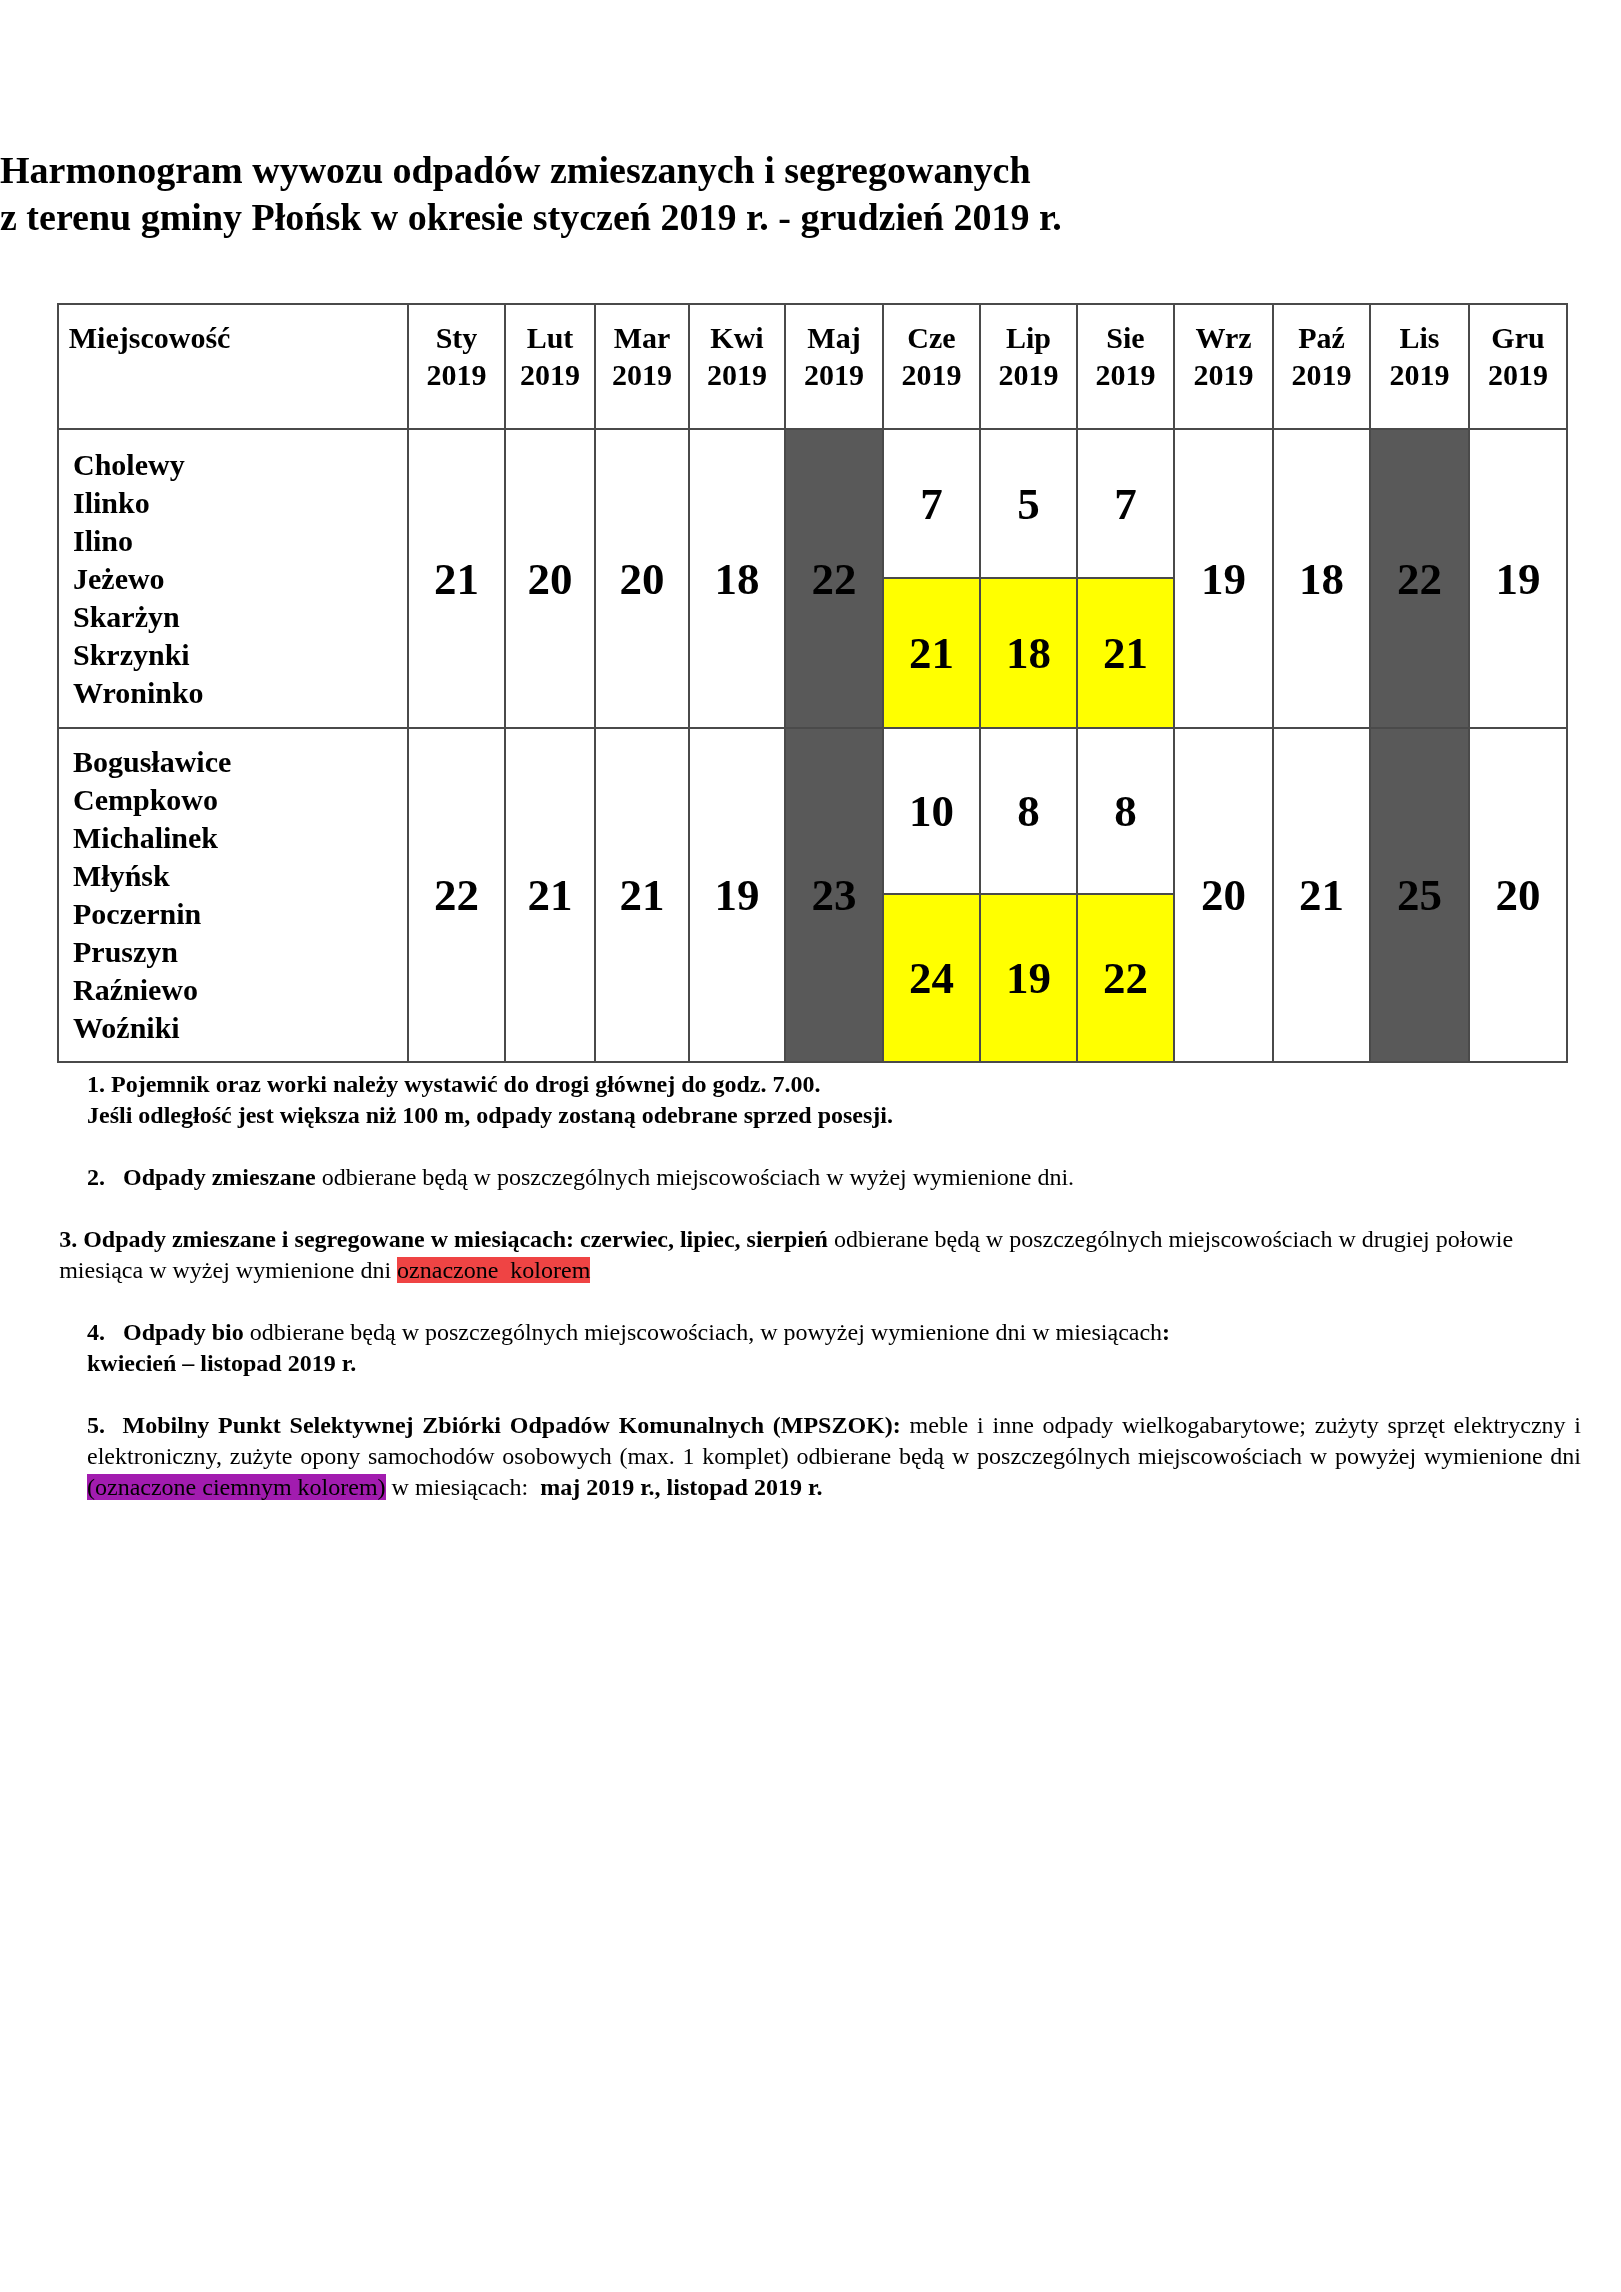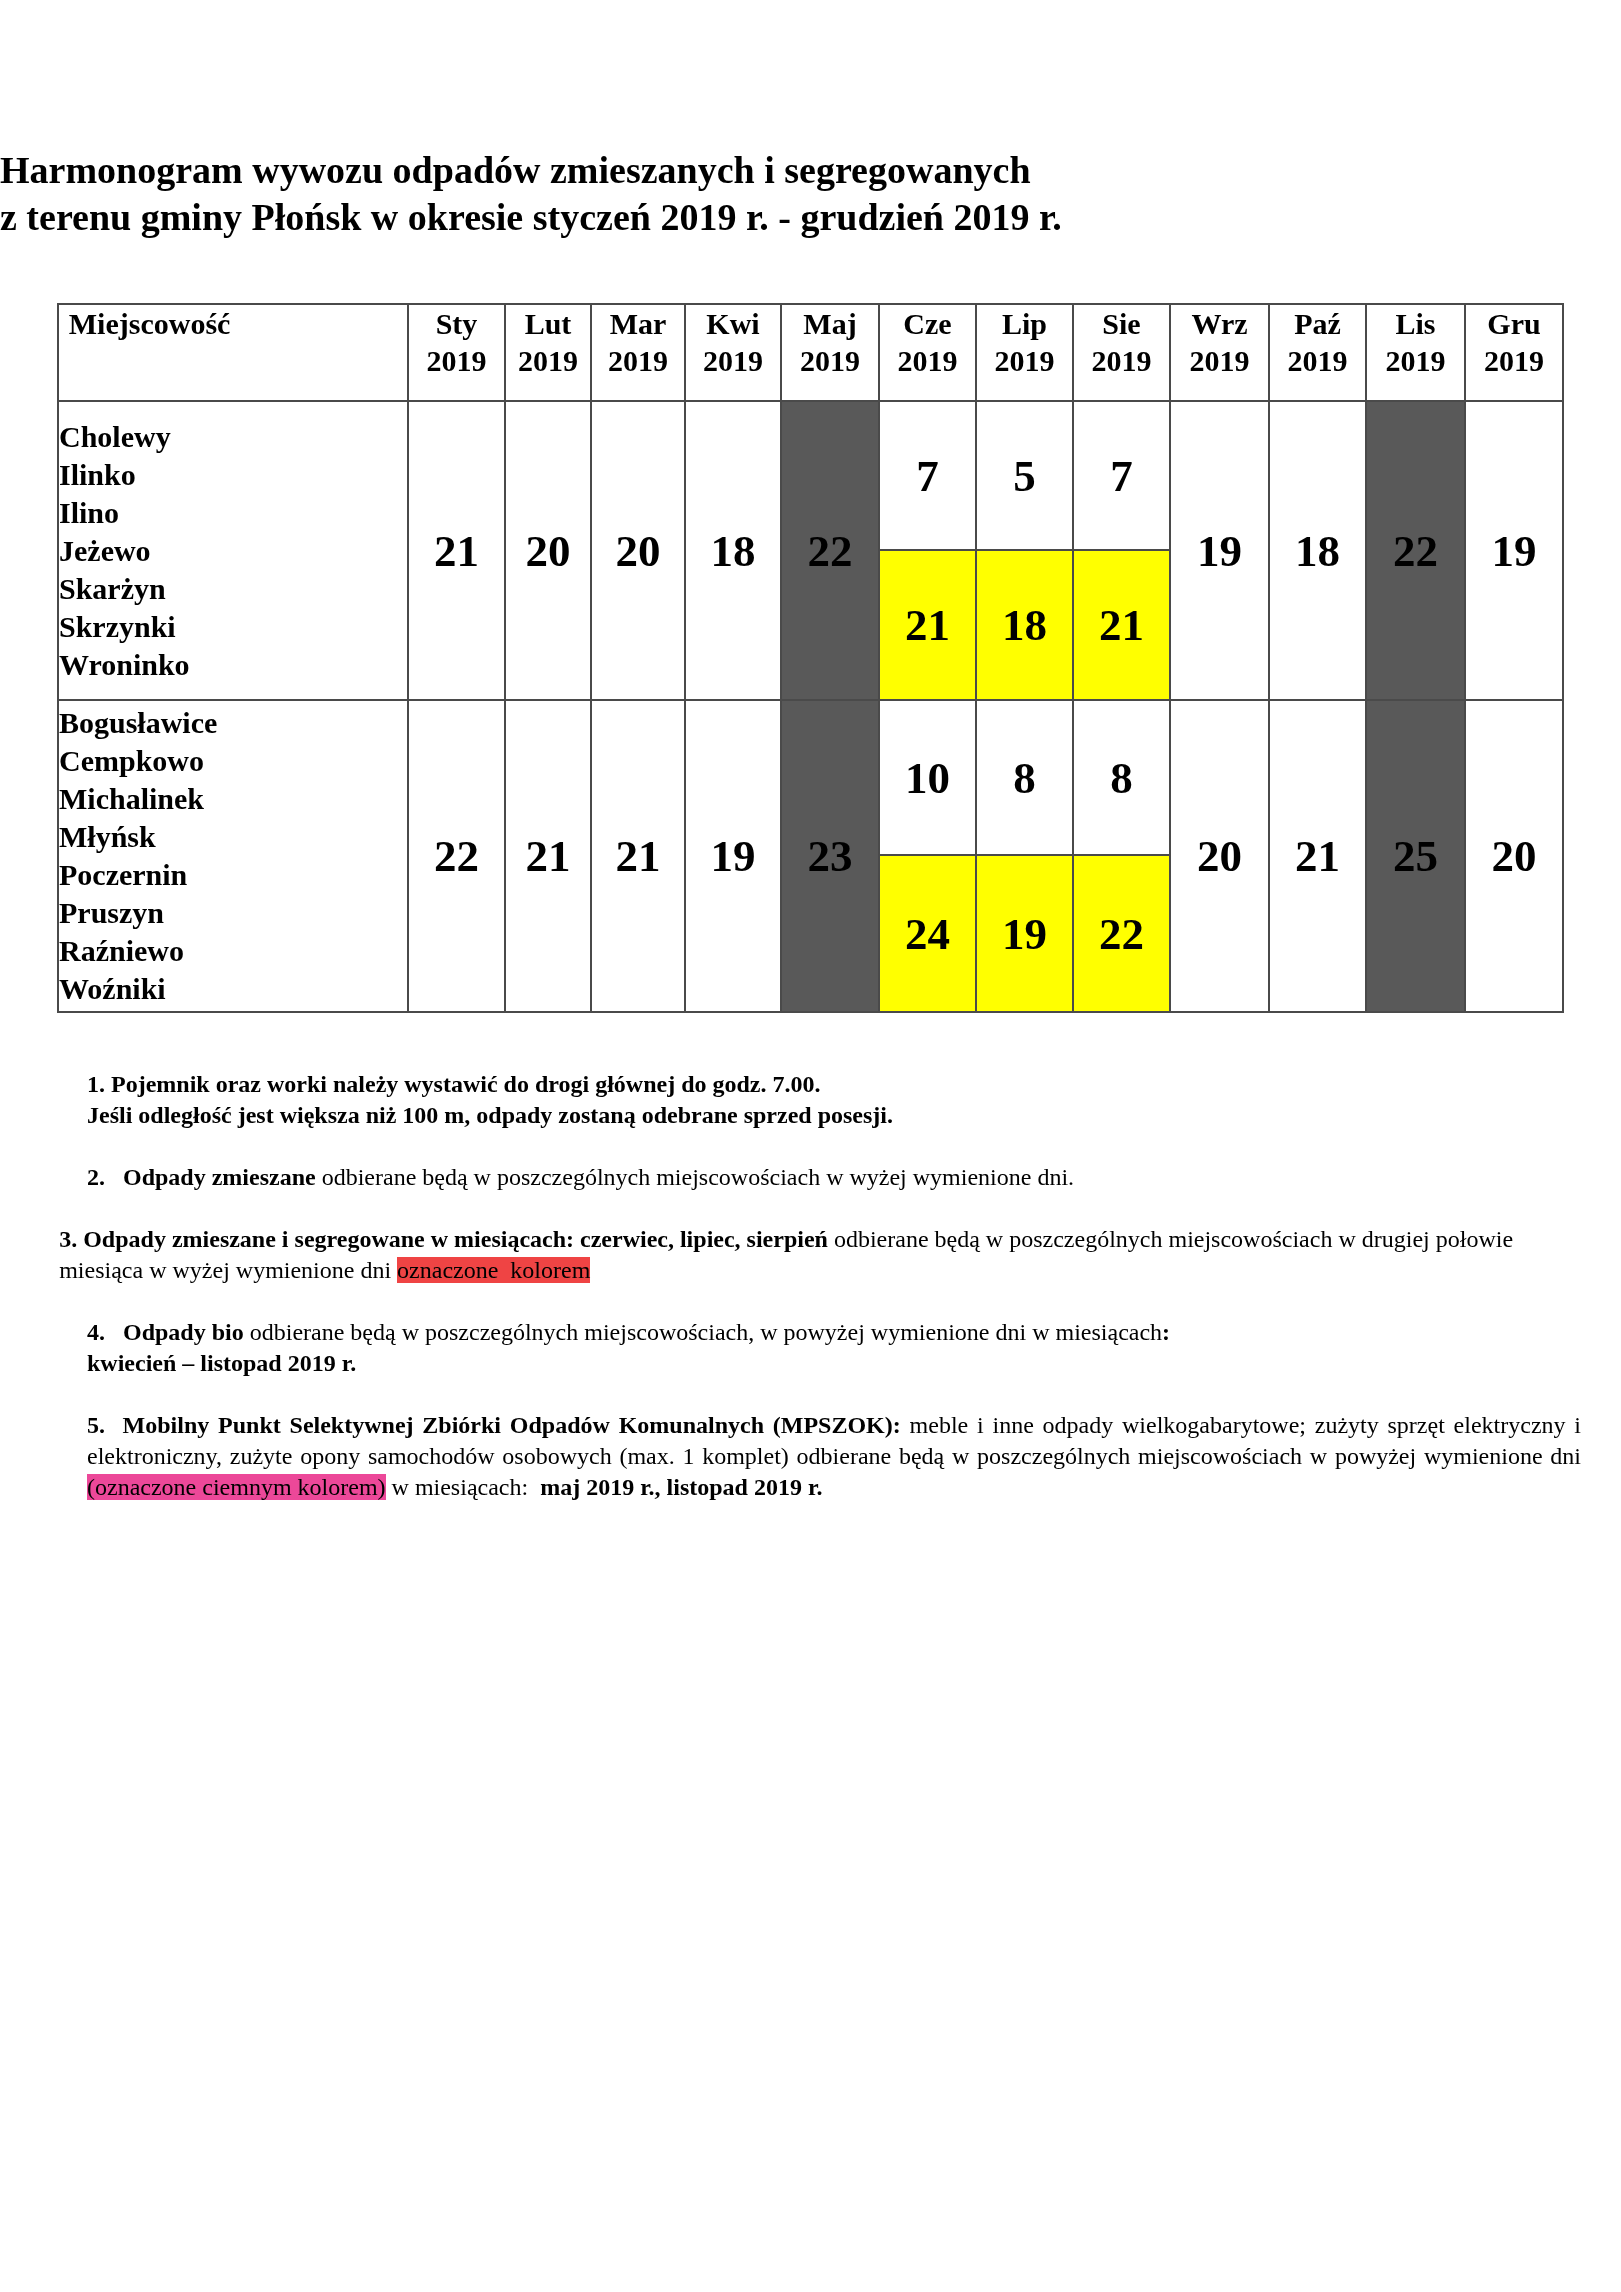--- a/index.html
+++ b/index.html
@@ -1,31 +1,31 @@
 <!DOCTYPE html>
 <html><head>
 <meta charset="utf-8">
 <style>
   html, body { margin: 0; padding: 0; background: #ffffff; }
   body { width: 1621px; height: 2293px; position: relative; font-family: "Liberation Serif", "DejaVu Serif", serif; color: #000; }
   .title { position: absolute; left: 0; top: 147px; width: 1621px; text-align: left; font-weight: bold; font-size: 38px; line-height: 47px; }
   table.sched { position: absolute; left: 57px; top: 303px; border-collapse: collapse; table-layout: fixed; }
-  table.sched td, table.sched th { border: 2px solid #4a4a4a; padding: 0; margin-top: 32px; }
+  table.sched td, table.sched th { border: 2px solid #4a4a4a; padding: 14px; margin-top: 32px; }
   th.hdr { height: 95px; font-size: 30px; font-weight: bold; text-align: center; vertical-align: top; line-height: 37px; padding-top: 3.9px; }
   th.hdr.loc { text-align: left; padding-left: 9.8px; }
   td.towns { vertical-align: middle; font-size: 30px; font-weight: bold; line-height: 38px; padding-left: 9.8px; }
   td.val { text-align: center; vertical-align: middle; font-size: 45px; font-weight: bold; }
   td.dark { background: #595959; }
   td.yellow { background: #ffff00; }
   .towns div { white-space: nowrap; }
   .notes { position: absolute; left: 69px; top: 1051px; width: 1494px; font-size: 24px; line-height: 31px; }
   .note { margin: 18px; }
   .note b { font-weight: bold; }
   .hl-y { background: #ef4444; }
-  .hl-d { background: #ec4899; }
+  .hl-d { background: #a21caf; }
   .justify { text-align: justify; text-align-last: left; }
 </style>
 </head>
 <body>
 
 <div class="title">
   <div>Harmonogram wywozu odpadów zmieszanych i segregowanych</div>
   <div>z terenu gminy Płońsk w okresie styczeń 2019 r. - grudzień 2019 r.</div>
 </div>
 

